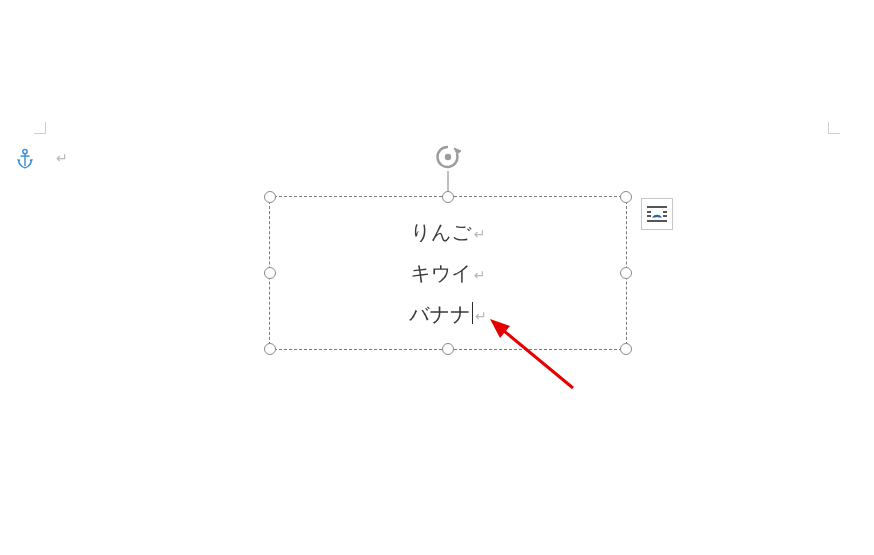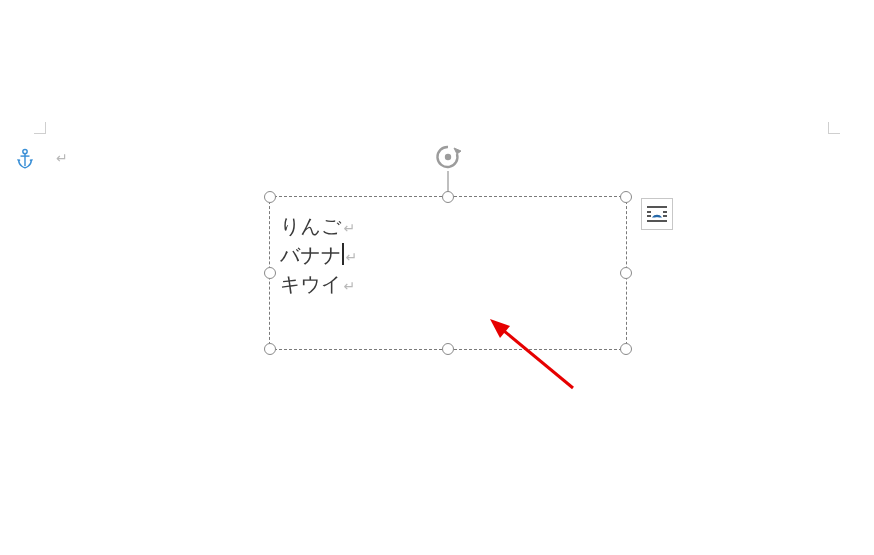--- a/index.html
+++ b/index.html
@@ -93,22 +93,23 @@
     .h-tm { top: -6px; left: calc(50% - 6px); }
     .h-tr { top: -6px; right: -6px; }
     .h-ml { top: calc(50% - 6px); left: -6px; }
     .h-mr { top: calc(50% - 6px); right: -6px; }
     .h-bl { bottom: -6px; left: -6px; }
     .h-bm { bottom: -6px; left: calc(50% - 6px); }
     .h-br { bottom: -6px; right: -6px; }
 
     .textbox-content {
       padding: 16px 10px 8px 10px;
+      text-align: center;
       font-size: 20px;
-      line-height: 26px;
+      line-height: 38px;
       color: #3a3a3a;
     }
     .text-line {
       white-space: nowrap;
     }
     .para-mark {
       color: #b9b9b9;
       font-size: 14px;
       margin-left: 2px;
     }
@@ -181,22 +182,22 @@
   <div class="handle h-tr"></div>
   <div class="handle h-ml"></div>
   <div class="handle h-mr"></div>
   <div class="handle h-bl"></div>
   <div class="handle h-bm"></div>
   <div class="handle h-br"></div>
 
   <div class="textbox-content" id="textbox-content">
 
   <div class="text-line"><span>りんご</span><span class="para-mark">↵</span></div>
+      <div class="text-line"><span>キウイ</span><span class="para-mark">↵</span></div>
       <div class="text-line"><span>バナナ</span><span class="text-cursor"></span><span class="para-mark">↵</span></div>
-      <div class="text-line"><span>キウイ</span><span class="para-mark">↵</span></div>
     </div>
 </div>
 
 <div class="layout-options">
   <svg viewBox="0 0 22 22">
     <rect x="1" y="3" width="20" height="2" fill="#555"></rect>
     <rect x="1" y="17" width="20" height="2" fill="#555"></rect>
     <rect x="1" y="8" width="4" height="2" fill="#555"></rect>
     <rect x="1" y="12" width="4" height="2" fill="#555"></rect>
     <rect x="17" y="8" width="4" height="2" fill="#555"></rect>

